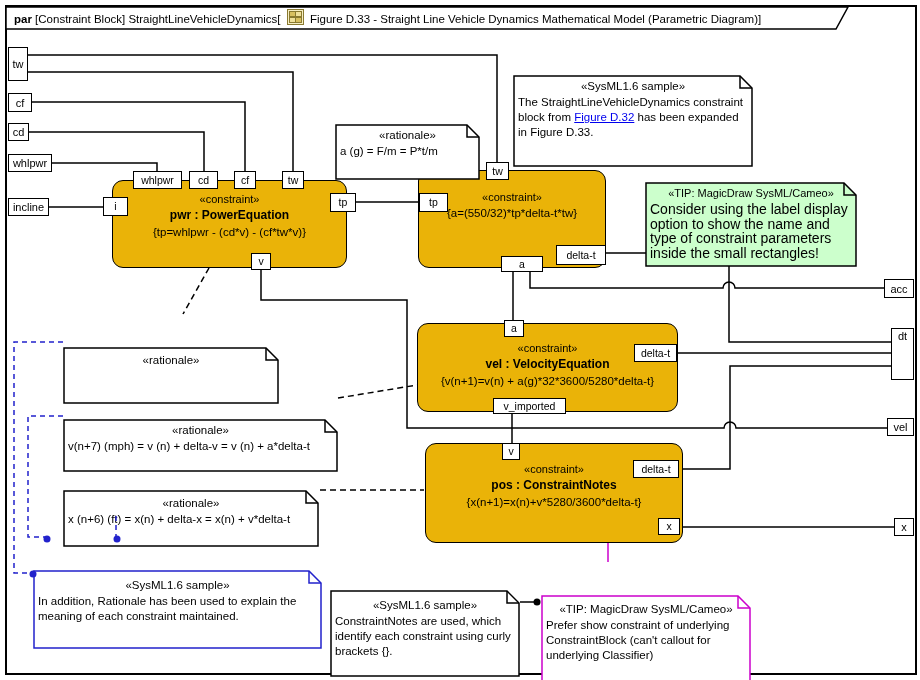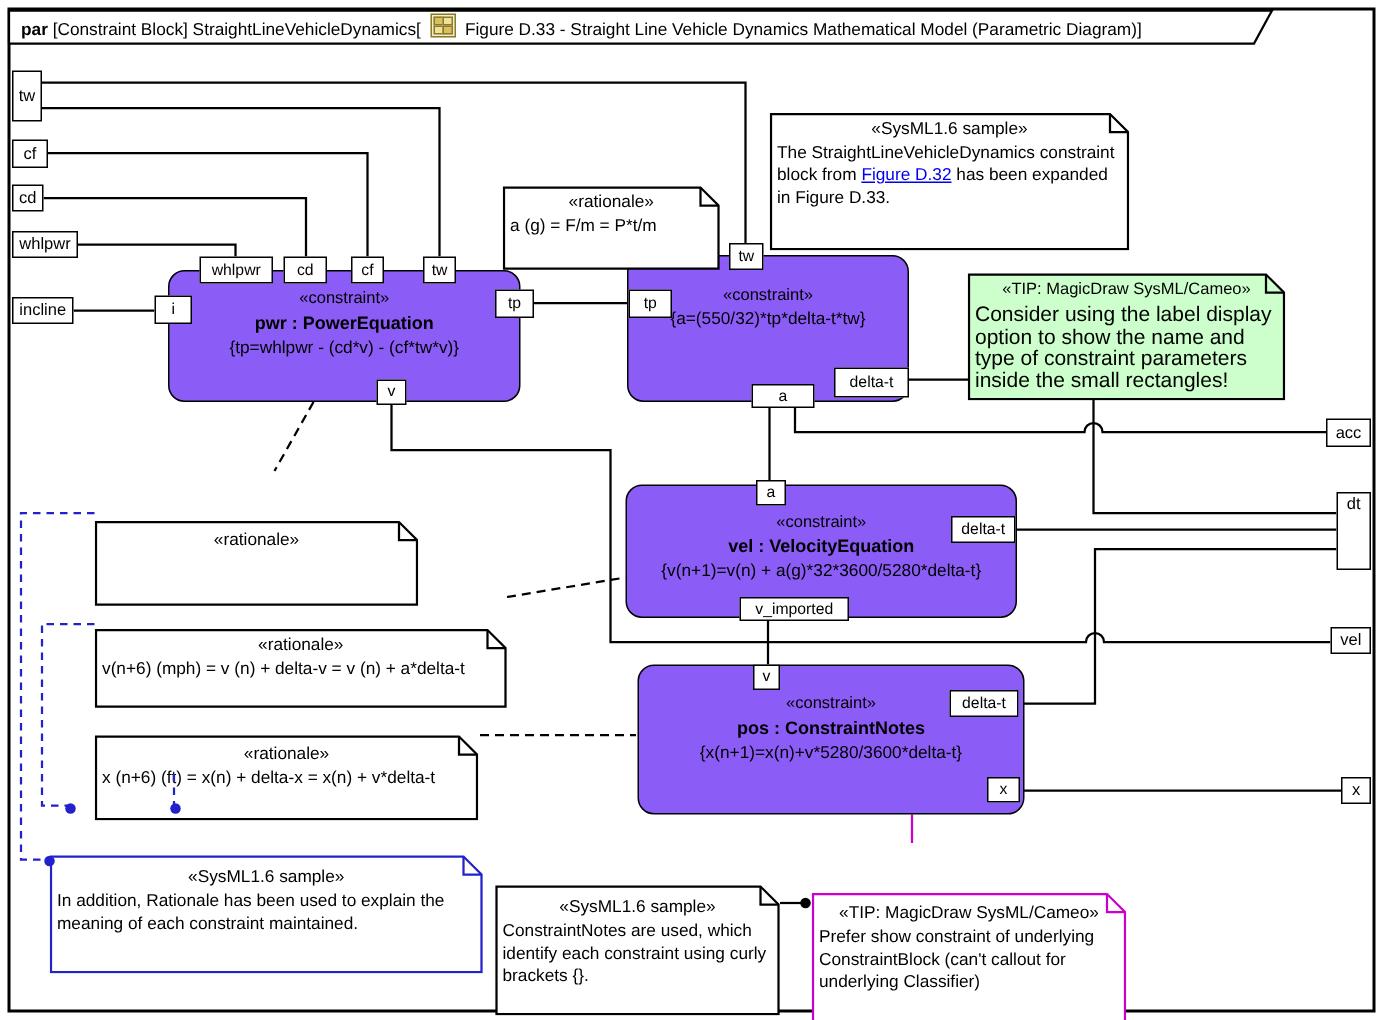--- a/index.html
+++ b/index.html
@@ -13,21 +13,21 @@
   #diagram-title{left:14px;top:9px;width:830px;font-size:11.5px;white-space:nowrap;z-index:2;}
   #diagram-title b{font-weight:bold;}
   .dicon{display:inline-block;width:15px;height:14px;vertical-align:-2px;margin:0 3px;
     border:1px solid #8a7a30;background:#f6eec3;position:relative;}
   .dicon i{position:absolute;width:5px;height:4px;border:1px solid #8a7a30;background:#d8c060;}
   .dicon i:nth-child(1){left:1px;top:1px;} .dicon i:nth-child(2){right:1px;top:1px;background:#efe09a;}
   .dicon i:nth-child(3){left:1px;bottom:1px;background:#efe09a;} .dicon i:nth-child(4){right:1px;bottom:1px;}
   .param{border:1.5px solid #000;background:#fff;font-size:11px;text-align:center;
     display:flex;align-items:center;justify-content:center;z-index:3;box-sizing:border-box;}
   .param.topalign{align-items:flex-start;padding-top:1px;}
-  .cblock{border:1.5px solid #000;border-radius:11px;background:#8b5cf6;z-index:2;box-sizing:border-box;}
+  .cblock{border:1.5px solid #000;border-radius:11px;background:#eab308;z-index:2;box-sizing:border-box;}
   .btext{position:absolute;left:0;right:0;text-align:center;}
   .stype{font-size:11px;line-height:16px;}
   .bname{font-size:12px;font-weight:bold;line-height:17px;}
   .bexpr{font-size:11.5px;line-height:17px;}
   .port{border:1.5px solid #000;background:#fff;font-size:10.5px;line-height:11px;text-align:center;
     display:flex;align-items:center;justify-content:center;z-index:4;box-sizing:border-box;}
   .note{z-index:2;margin-top:32px;}
   .note .ntitle{position:relative;text-align:center;font-size:11.5px;line-height:15px;margin-top:4px;}
   .note .nbody{position:relative;text-align:left;font-size:11.5px;line-height:15px;padding:1px 4px 0 5px;}
   .note svg.noteoutline{position:absolute;left:0;top:0;}
@@ -216,21 +216,21 @@
       </svg>
     <div class="ntitle" style="margin-top:6px;">«rationale»</div>
   </div>
 
   <div class="abs note" style="left:63px;top:387px;width:275px;height:53px;">
       <svg class="noteoutline" width="275" height="53">
         <polygon points="1,1 262,1 274,13 274,52 1,52" fill="#ffffff" stroke="#000000" stroke-width="1.5"></polygon>
         <polyline points="262,1 262,13 274,13" fill="none" stroke="#000000" stroke-width="1.5"></polyline>
       </svg>
     <div class="ntitle">«rationale»</div>
-    <div class="nbody">v(n+6) (mph) = v (n) + delta-v = v (n) + a*delta-t</div>
+    <div class="nbody">v(n+7) (mph) = v (n) + delta-v = v (n) + a*delta-t</div>
   </div>
 
   <div class="abs note" style="left:63px;top:458px;width:256px;height:57px;">
       <svg class="noteoutline" width="256" height="57">
         <polygon points="1,1 243,1 255,13 255,56 1,56" fill="#ffffff" stroke="#000000" stroke-width="1.5"></polygon>
         <polyline points="243,1 243,13 255,13" fill="none" stroke="#000000" stroke-width="1.5"></polyline>
       </svg>
     <div class="ntitle" style="margin-top:6px;">«rationale»</div>
     <div class="nbody">x (n+6) (ft) = x(n) + delta-x = x(n) + v*delta-t</div>
   </div>

